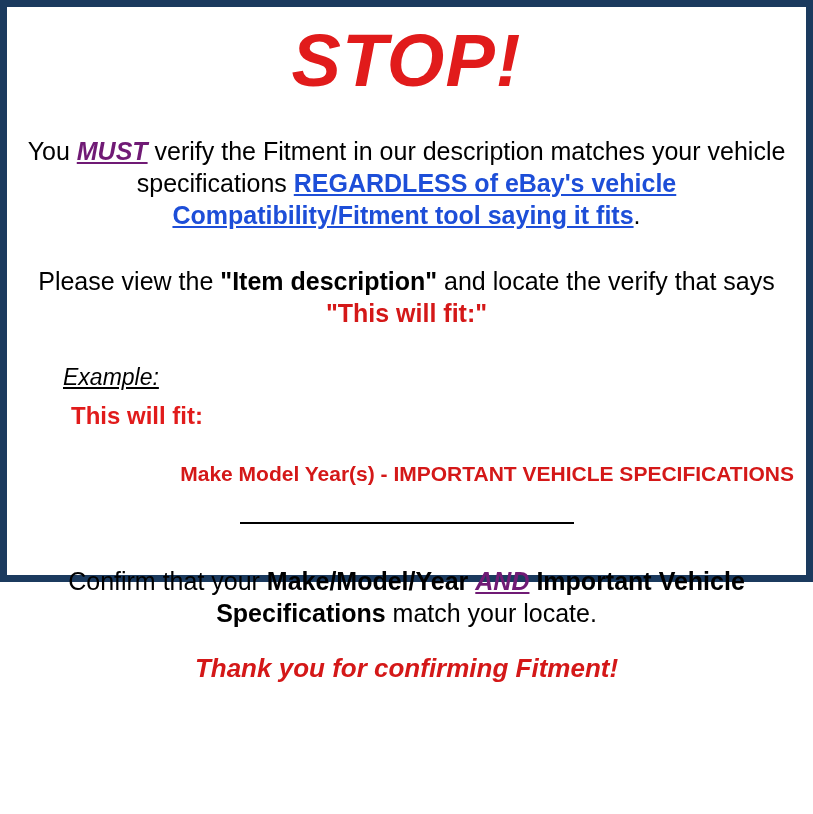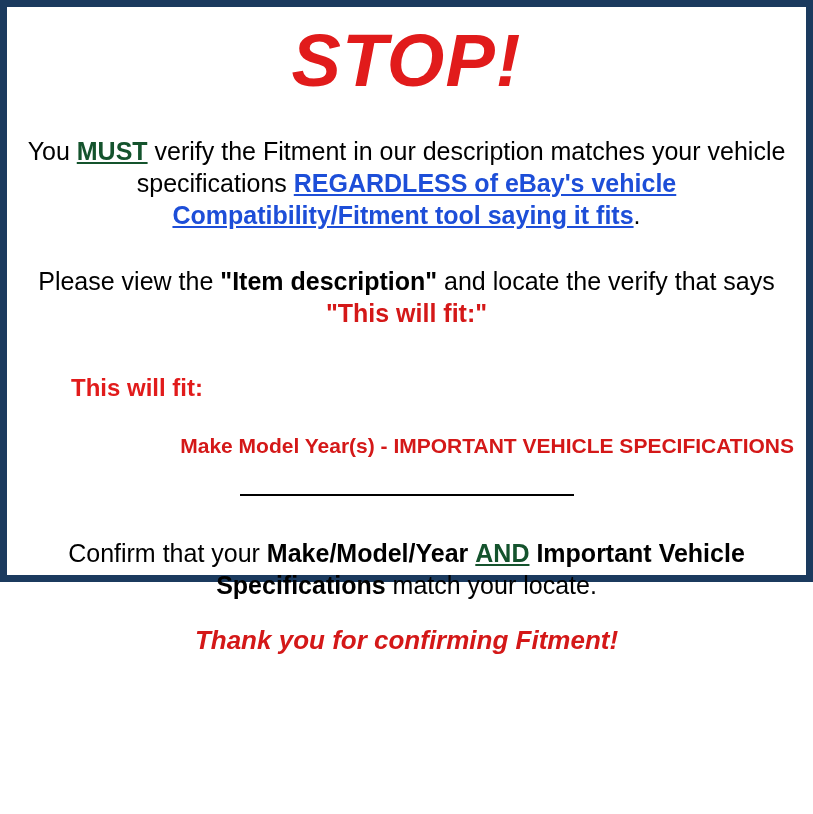--- a/index.html
+++ b/index.html
@@ -71,22 +71,23 @@
   .para.p-must   { padding-top: 32px; }
   .para.p-please { padding-top: 34px; }
   .para.p-confirm{ padding-top: 34px; }
   .para.p-vin    { padding-top: 38px; }
 
   .red-b {
     color: #d41818;
     font-weight: bold;
   }
   .red-bi-u {
-    color: #14532d;
+    color: #701a75;
     font-weight: bold;
+    font-style: italic;
     text-decoration: underline;
   }
   .red-b-u {
     color: #1d4ed8;
     font-weight: bold;
     text-decoration: underline;
   }
   .blk-b {
     color: #000000;
     font-weight: bold;
@@ -159,20 +160,23 @@
   <div class="inner">
 
     <div class="stop-title">STOP!</div>
 
 
     <p class="para p-must"><span>You </span><span class="red-bi-u">MUST</span><span> verify the Fitment in our description matches your vehicle specifications </span><span class="red-b-u">REGARDLESS of eBay's vehicle Compatibility/Fitment tool saying it fits</span><span>.</span></p>
 
     <p class="para p-please"><span>Please view the </span><span class="blk-b">"Item description"</span><span> and locate the verify that says </span><span class="red-b">"This will fit:"</span></p>
 
     <div class="example-block">
+      <div>
+        <span class="example-label">Example:</span>
+      </div>
       <div class="example-fit">This will fit:</div>
       <div class="example-spec">Make Model Year(s) - IMPORTANT VEHICLE SPECIFICATIONS</div>
     </div>
 
     <div class="divider-wrap">
       <span class="divider" style="width: 334px;"></span>
     </div>
 
     <p class="para p-confirm"><span>Confirm that your </span><span class="blk-b">Make/Model/Year</span><span> </span><span class="red-bi-u">AND</span><span> </span><span class="blk-b">Important Vehicle Specifications</span><span> match your locate.</span></p>
 

